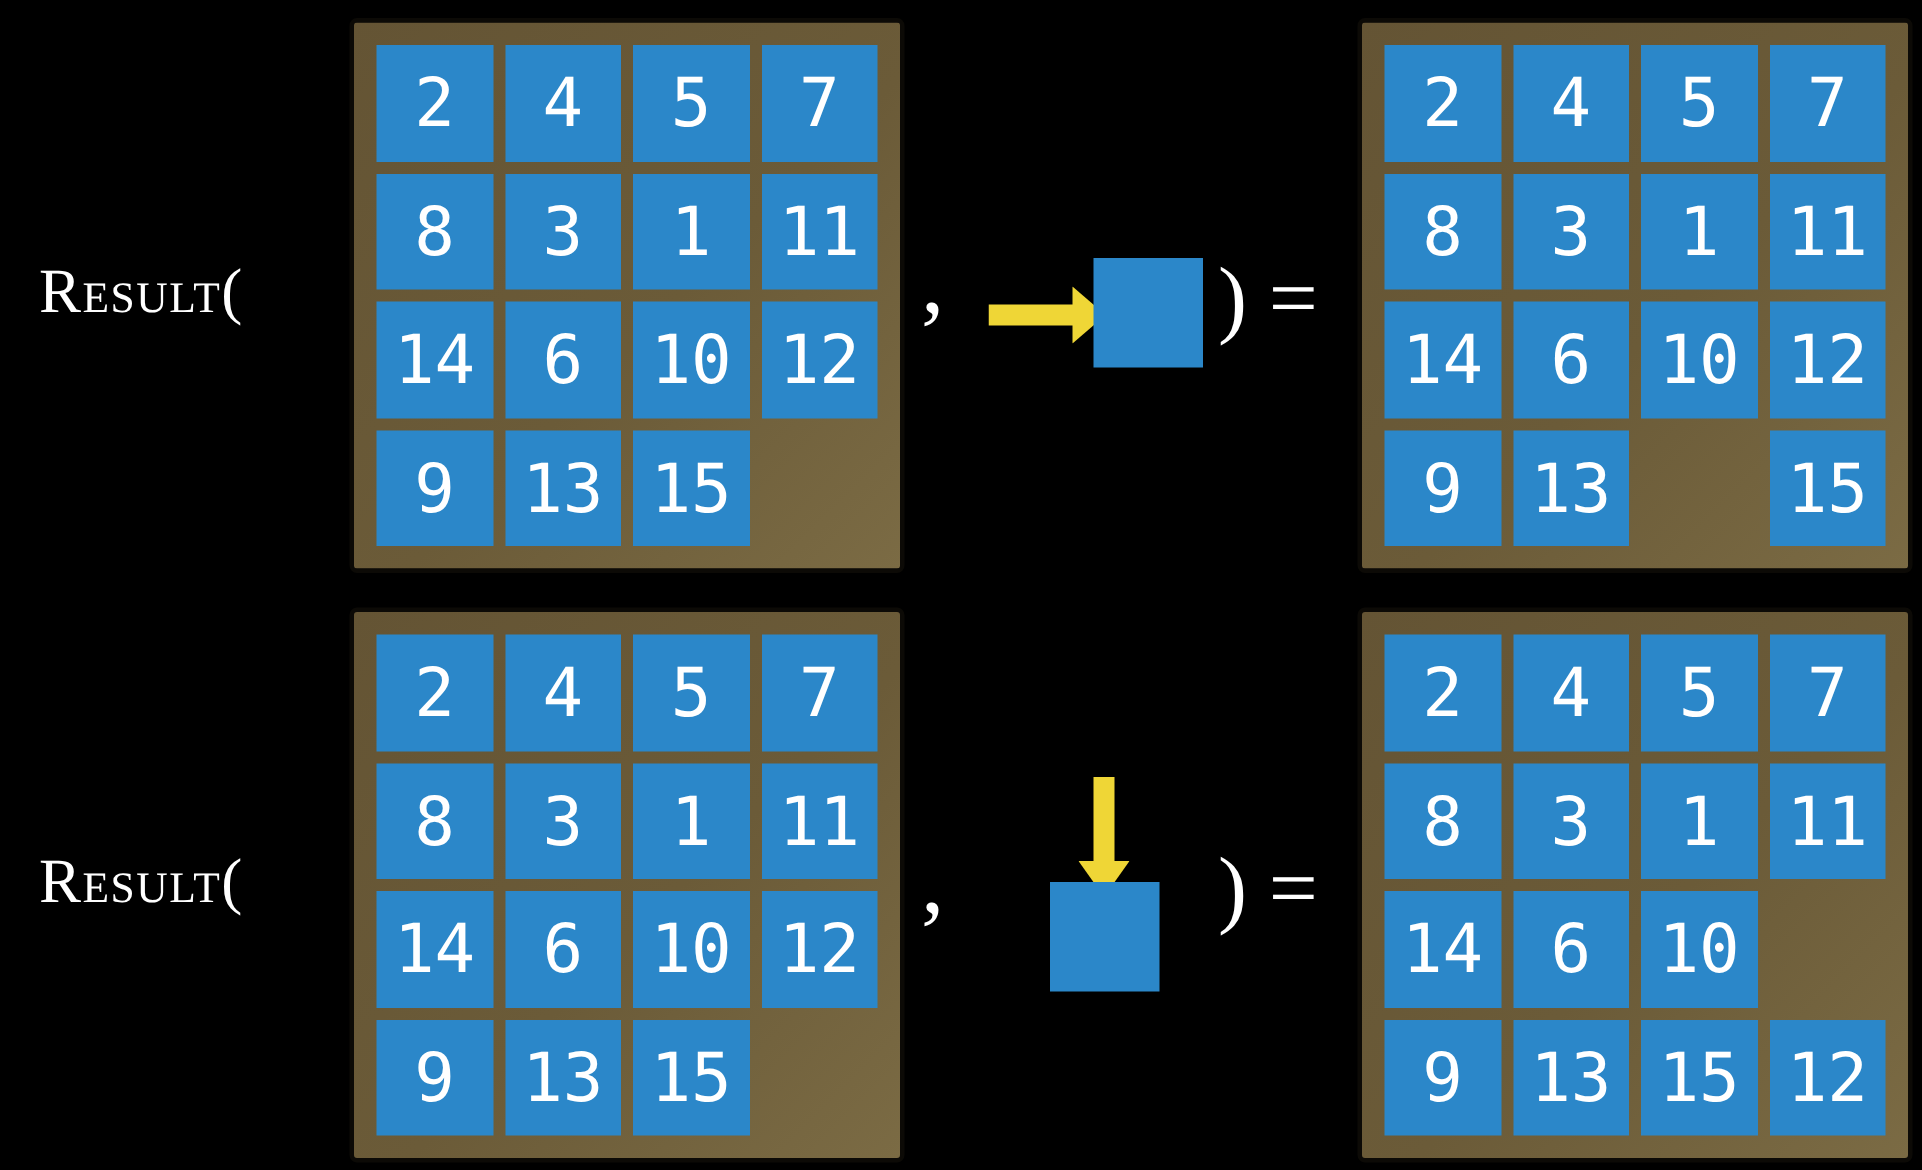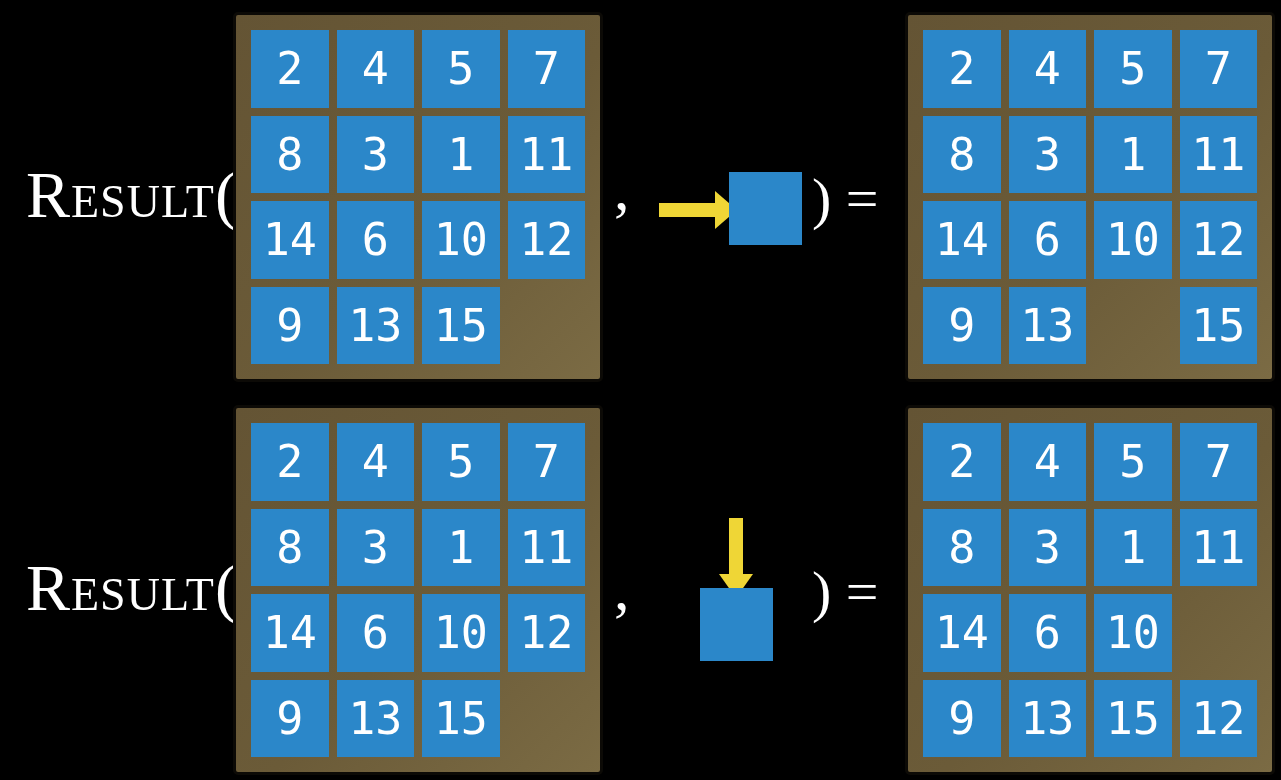--- a/index.html
+++ b/index.html
@@ -7,21 +7,21 @@
   .stage{
     position:relative;width:1281px;height:780px;overflow:hidden;
     background:var(--bg,#000);
     font-family:"Liberation Serif",serif;
   }
   .row{position:absolute;left:0;width:1281px;height:393px;}
   #row1{top:0;} #row2{top:393px;}
 
   .func-label{
     position:absolute;left:26px;top:164px;
-    font-size:66px;line-height:62px;color:var(--white,#fff);
+    font-size:42px;line-height:62px;color:var(--white,#fff);
     font-variant:small-caps;letter-spacing:1px;white-space:nowrap;
   }
   .close-eq{
     position:absolute;left:812px;top:168px;
     font-size:58px;line-height:62px;color:var(--white,#fff);white-space:nowrap;
   }
   .comma{
     position:absolute;left:614px;
     font-size:62px;line-height:62px;color:var(--white,#fff);
   }

